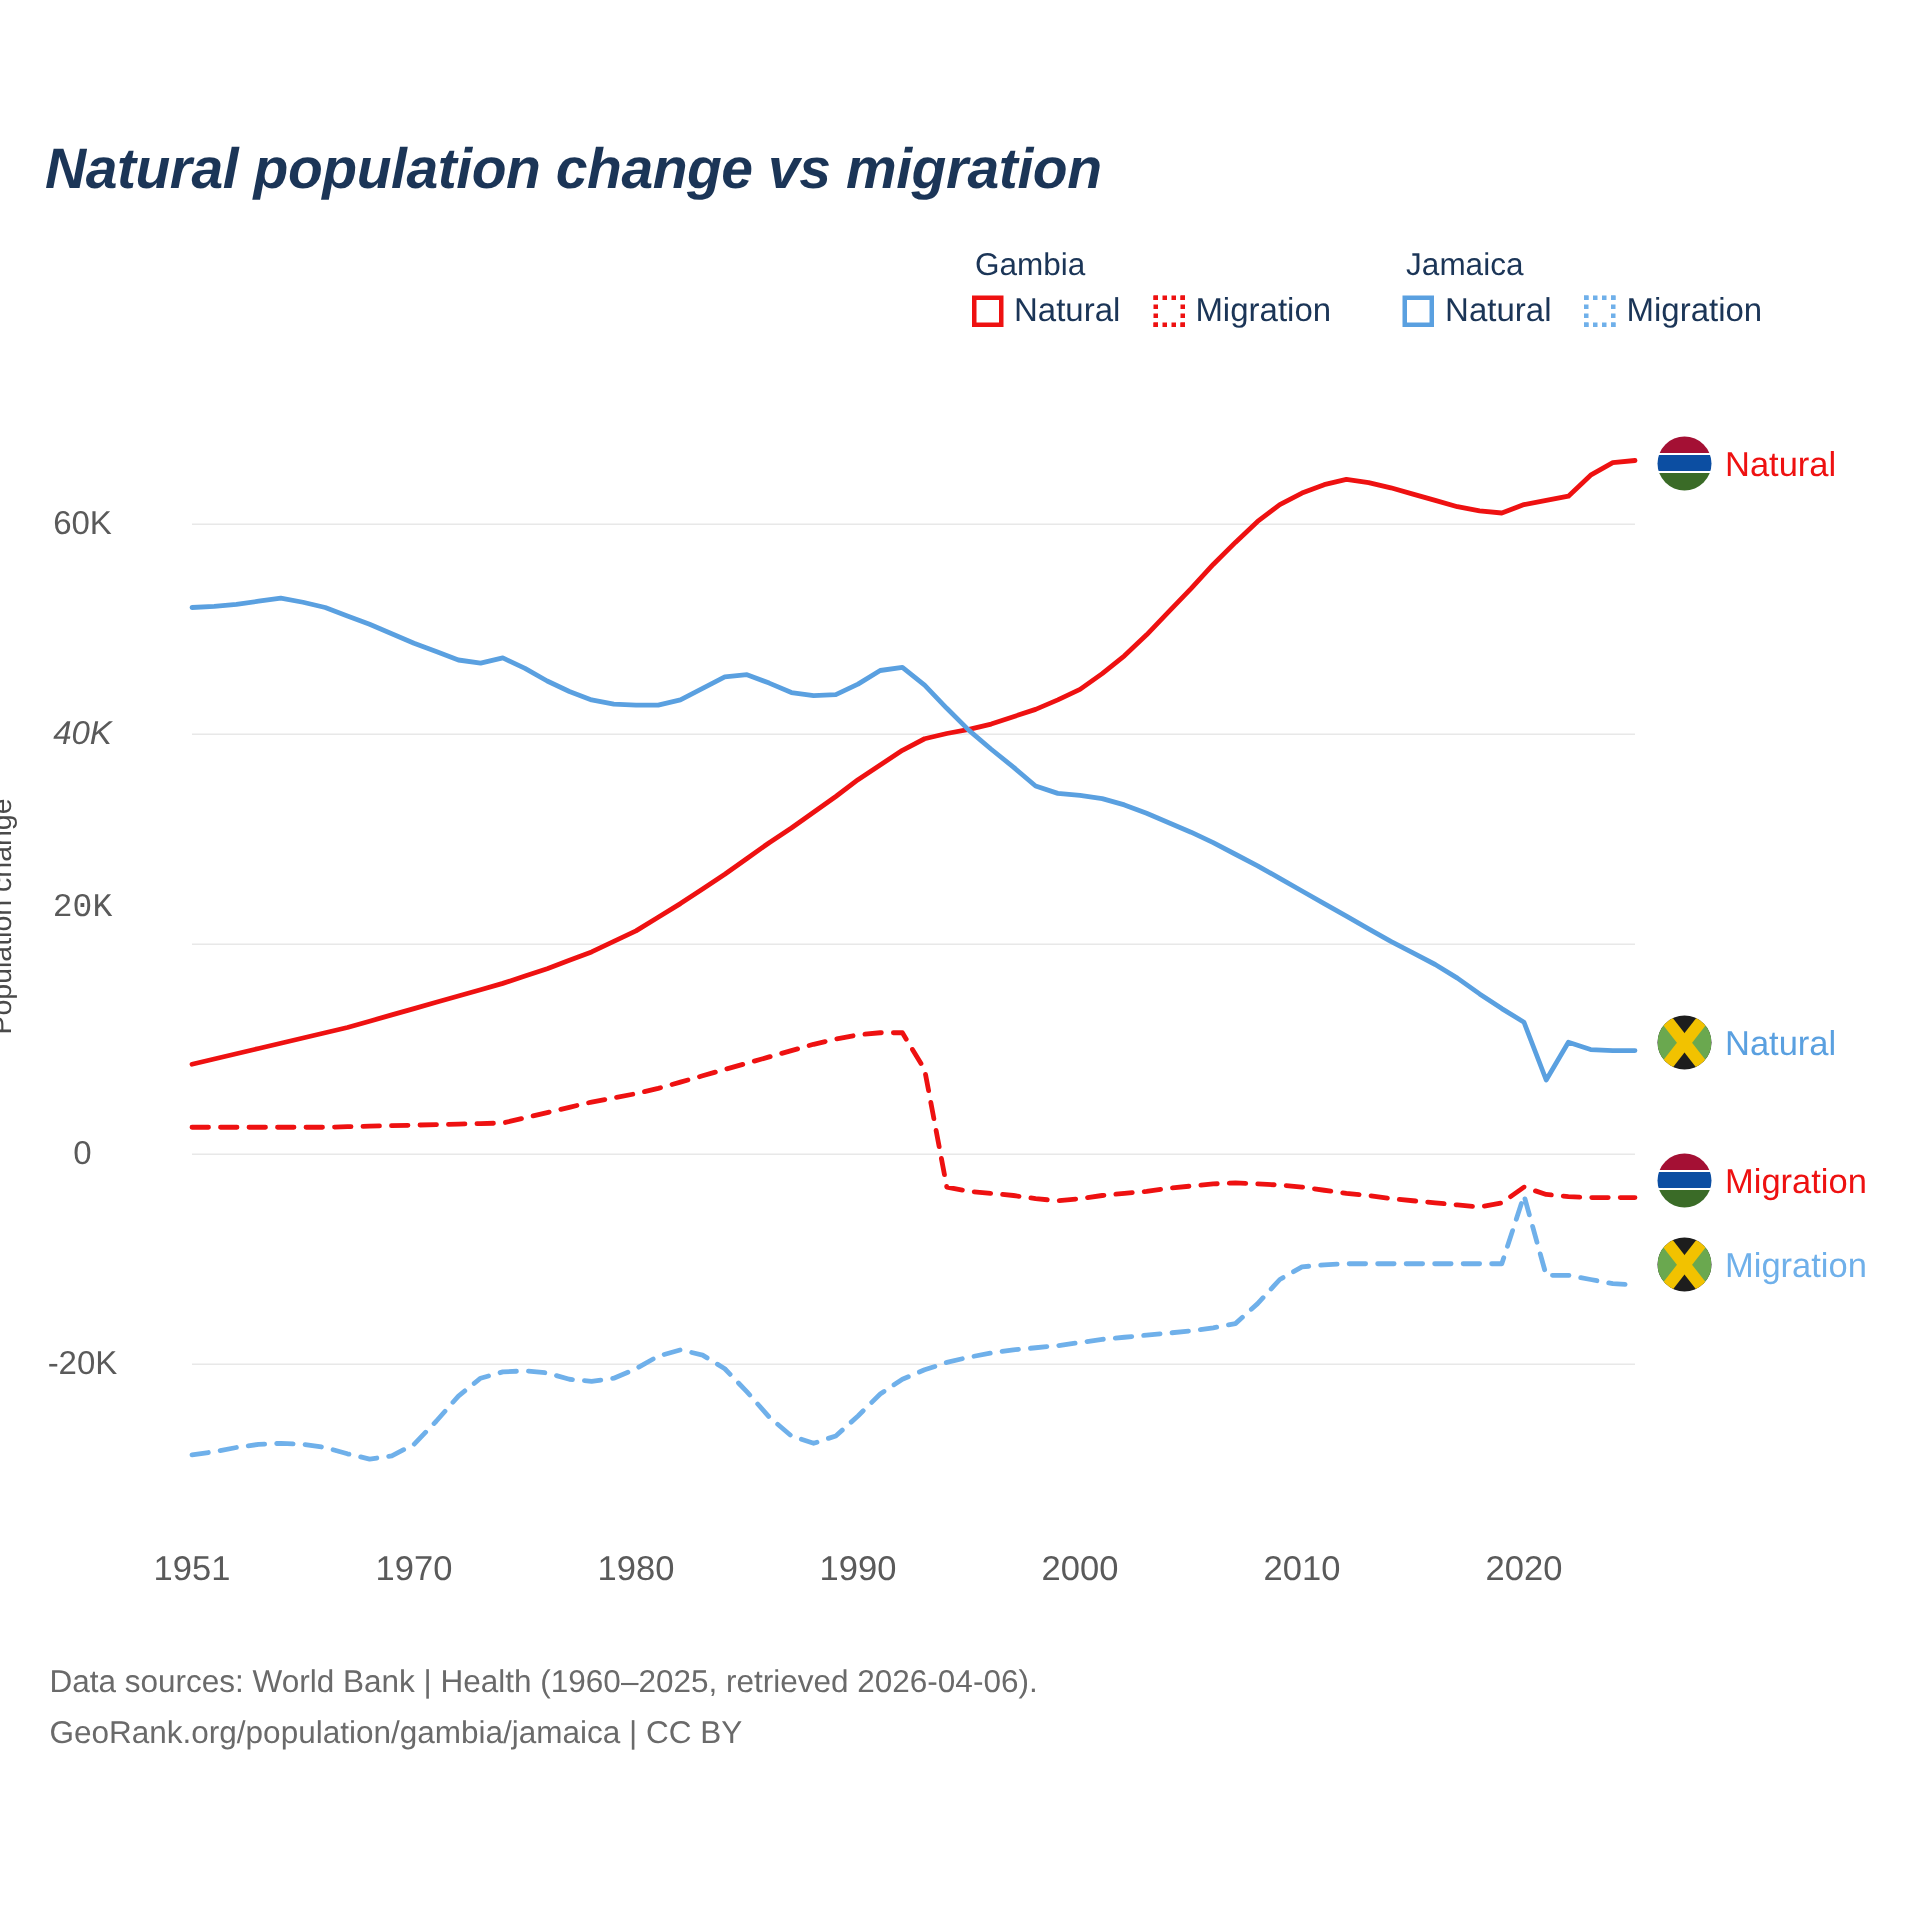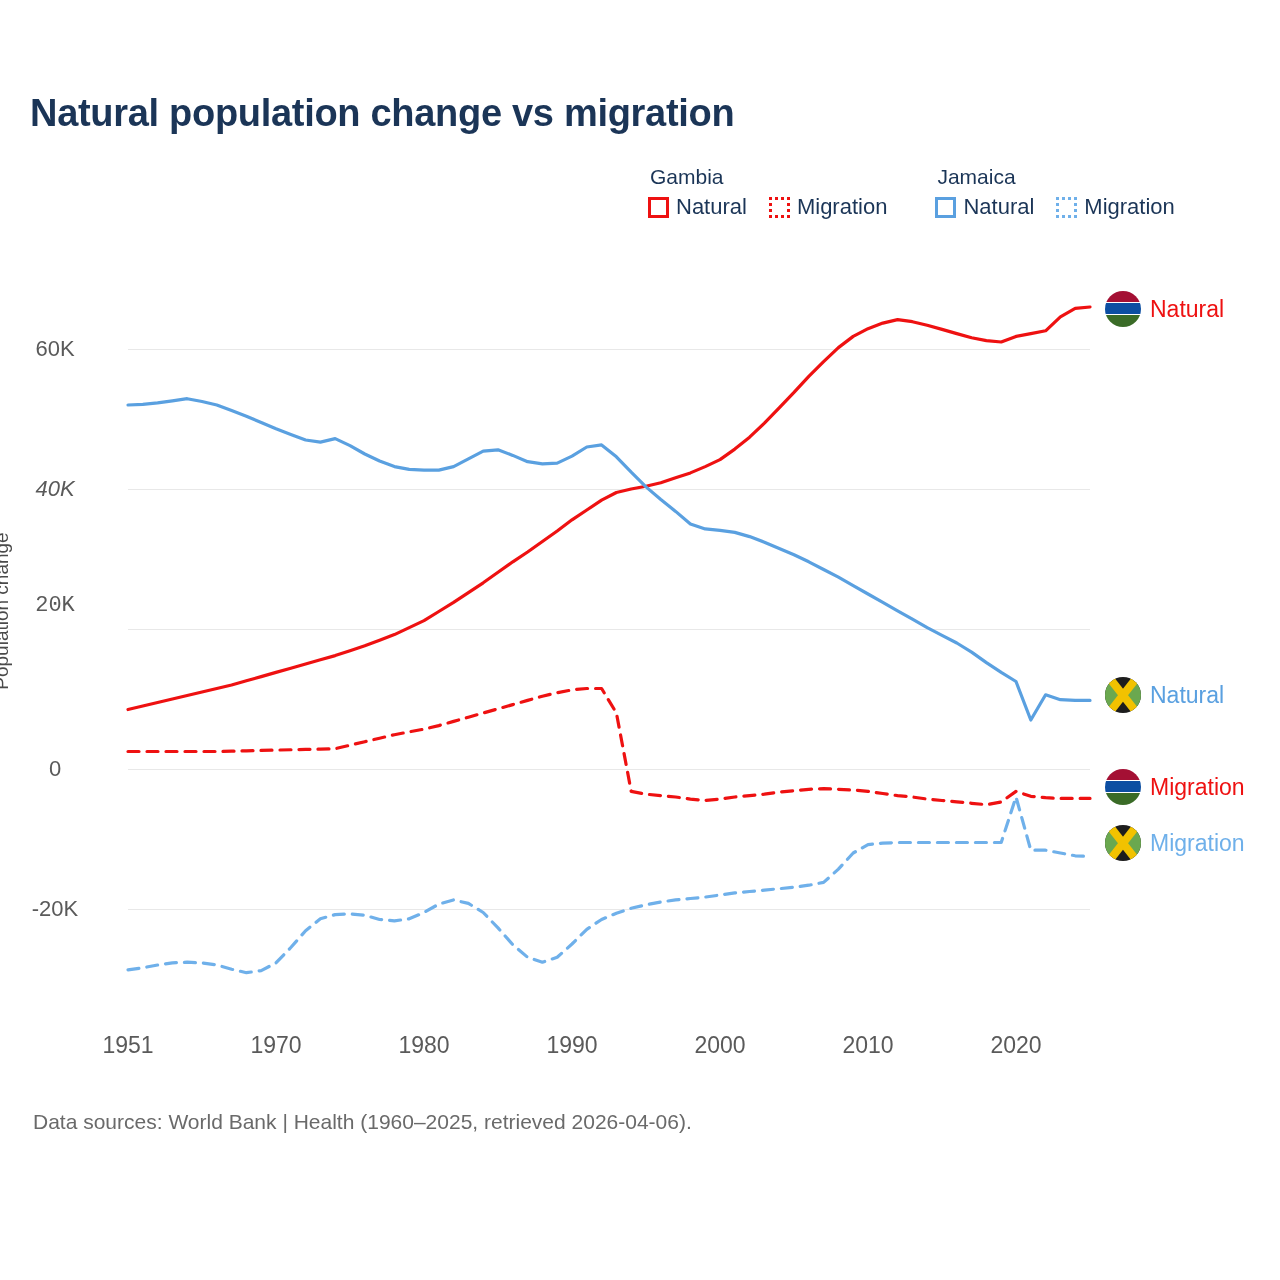--- a/index.html
+++ b/index.html
@@ -12,20 +12,21 @@
     position:relative;
   }
   .chart-root{position:absolute;inset:0;}
 
   
   .title{
     position:absolute;left:30px;top:92px;
     font-size:38px;font-weight:bold;
     color:#1b3557;letter-spacing:-0.3px;
     white-space:nowrap;
+    font-style:italic;
   }
 
   
   .legend{
     position:absolute;left:648px;top:165px;
     display:flex;gap:48px;align-items:flex-start;
   }
   .legend-group{display:flex;flex-direction:column;gap:6px;}
   .legend-country{
     font-size:21px;color:#1b3557;line-height:1.1;
@@ -210,15 +211,16 @@
           <span class="gright"></span>
           <span class="x1"></span>
           <span class="x2"></span>
         </span>
         <span class="txt" style="color: rgb(111, 176, 234);">Migration</span>
       </div>
     </div>
 
   <div class="footer">
     <div>Data sources: World Bank | Health (1960–2025, retrieved 2026-04-06).</div>
+    <div>GeoRank.org/population/gambia/jamaica | CC BY</div>
   </div>
 
 </div>
 
 </body></html>

